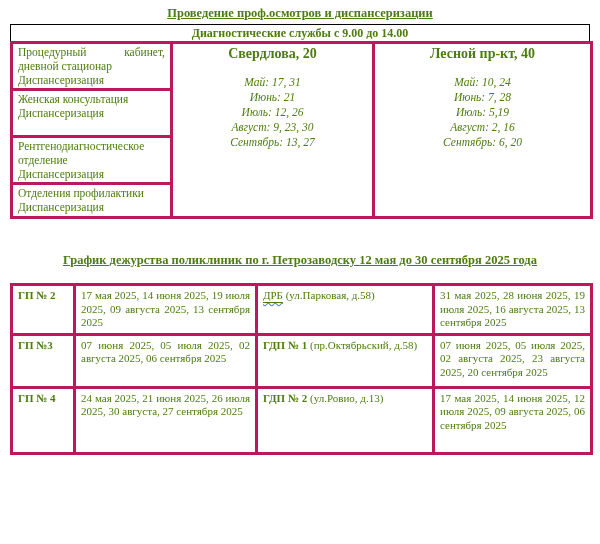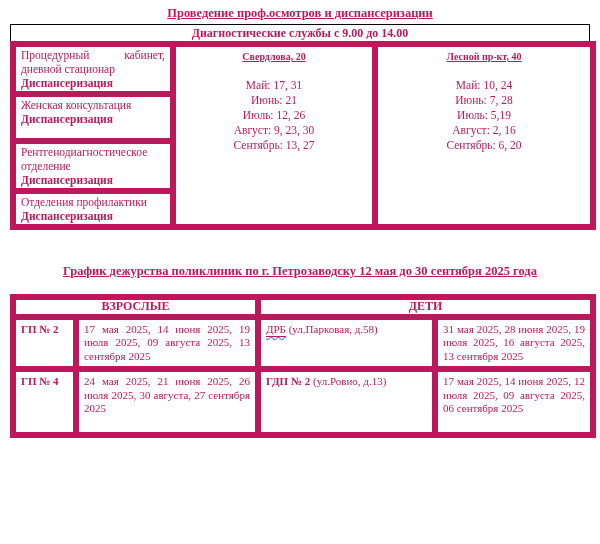--- a/index.html
+++ b/index.html
@@ -1,51 +1,51 @@
 <!DOCTYPE html>
 <html><head>
 <meta charset="utf-8">
 <style>
   html,body{margin:0;padding:0;background:#ffffff;}
   .page{
     position:relative;
     width:600px;height:544px;
     background:#ffffff;
     font-family:"Liberation Serif","DejaVu Serif",serif;
-    color:#be185d;
+    color:#4d7c0f;
     overflow:hidden;
   }
   .content{position:absolute;left:10px;top:6px;width:580px;}
   .doc-title{
     text-align:center;
     font-weight:bold;
     font-size:12.5px;
     text-decoration:underline;
     margin:0 0 3px 0;
   }
   .subtitle-box{
     border:1px solid #000;
     height:18px;
     box-sizing:border-box;
     text-align:center;
     font-weight:bold;
     font-size:12px;
     padding-top:1px;
   }
   table{border-collapse:collapse;table-layout:fixed;}
-  td{border:6px solid #be185d;vertical-align:top;box-sizing:border-box;}
+  td{border:3px solid #be185d;vertical-align:top;box-sizing:border-box;}
   
   .t1{width:580px;margin-top:-1px;font-size:11.5px;line-height:14px;}
   .t1 td{padding:1px 5px;}
   .t1 .dept-cell{text-align:justify;}
-  .t1 .dept-program{font-weight:bold;display:block;text-align:left;}
+  .t1 .dept-program{font-weight:normal;display:block;text-align:left;}
   .t1 .loc-cell{text-align:center;padding-top:2px;}
-  .t1 .loc-address{font-weight:bold;font-size:10px;line-height:16px;text-decoration:underline;}
+  .t1 .loc-address{font-weight:bold;font-size:14px;line-height:16px;}
   .t1 .loc-gap{height:13px;}
-  .t1 .loc-date{line-height:15px;}
+  .t1 .loc-date{line-height:15px;font-style:italic;}
   
   .t2-title{margin-top:34px;}
   .t2{width:580px;margin-top:15px;font-size:11px;line-height:13.5px;}
   .t2 td{padding:3px 5px;}
   .t2 .hdr{text-align:center;font-weight:bold;font-size:12px;padding:0;}
   .t2 .clinic-label{font-weight:bold;white-space:nowrap;}
   .t2 .dates-cell{text-align:justify;}
   .t2 .child-cell{text-align:justify;}
   .t2 .bold-prefix{font-weight:bold;}
   .t2 .block-prefix{font-weight:bold;display:block;text-align:left;}
@@ -119,29 +119,31 @@
     <div class="doc-title t2-title">График дежурства поликлиник по г. Петрозаводску 12 мая до 30 сентября 2025 года</div>
 
     <table class="t2">
       <colgroup>
           <col style="width:63px">
           <col style="width:182px">
           <col style="width:177px">
           <col style="width:158px">
         </colgroup>
       <tbody>
-          <tr>
-        <td class="hdr" colspan="2" style="height:18px">ВЗРОСЛЫЕ</td>
-        <td class="hdr" colspan="2">ДЕТИ</td>
-      </tr>
       <tr>
         <td class="clinic-label" style="height:39px">ГП № 2</td>
         <td class="dates-cell">17 мая 2025, 14 июня 2025, 19 июля 2025, 09 августа 2025, 13 сентября 2025</td>
         <td class="child-cell"><span class="drb-wavy"><span class="drb-solid">ДРБ</span></span><span> (ул.Парковая, д.58)</span></td>
         <td class="dates-cell">31 мая 2025, 28 июня 2025, 19 июля 2025, 16 августа 2025, 13 сентября 2025</td>
+      </tr>
+      <tr>
+        <td class="clinic-label" style="height:53px">ГП №3</td>
+        <td class="dates-cell">07 июня 2025, 05 июля 2025, 02 августа 2025, 06 сентября 2025</td>
+        <td class="child-cell"><span class="bold-prefix">ГДП № 1</span><span> (пр.Октябрьский, д.58)</span></td>
+        <td class="dates-cell">07 июня 2025, 05 июля 2025, 02 августа 2025, 23 августа 2025, 20 сентября 2025</td>
       </tr>
       <tr>
         <td class="clinic-label" style="height:66px">ГП № 4</td>
         <td class="dates-cell">24 мая 2025, 21 июня 2025, 26 июля 2025, 30 августа, 27 сентября 2025</td>
         <td class="child-cell"><span class="bold-prefix">ГДП № 2</span><span> (ул.Ровио, д.13)</span></td>
         <td class="dates-cell">17 мая 2025, 14 июня 2025, 12 июля 2025, 09 августа 2025, 06 сентября 2025</td>
       </tr>
     </tbody>
       </table>
 

